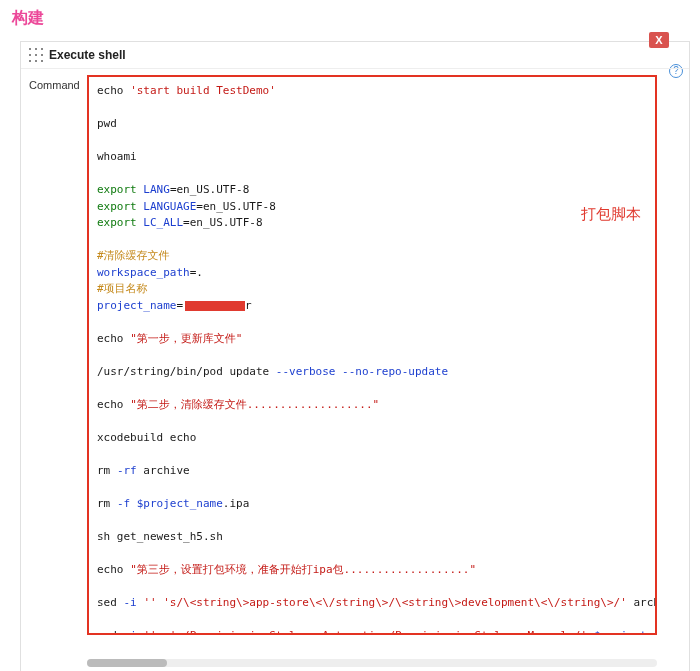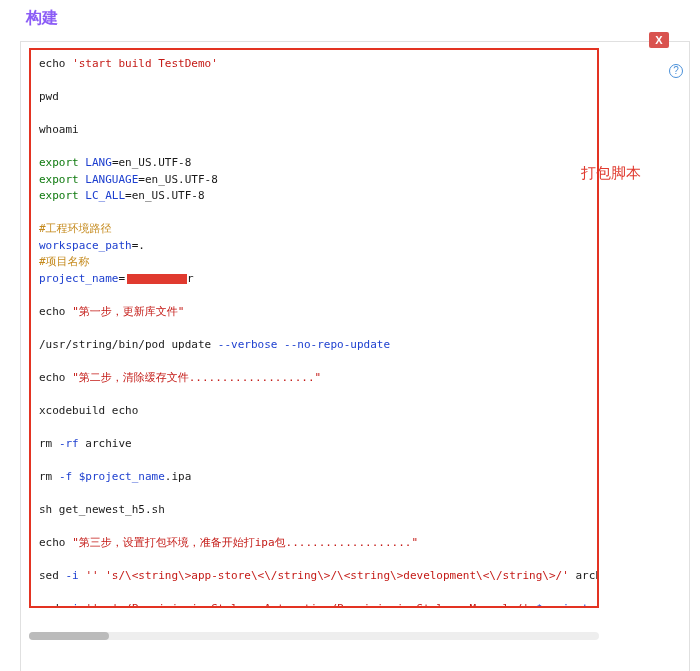--- a/index.html
+++ b/index.html
@@ -9,22 +9,22 @@
     font-size: 12px;
     color: #333;
     width: 700px;
     height: 671px;
     overflow: hidden;
     position: relative;
   }
   .page-title {
     font-size: 16px;
     font-weight: bold;
-    padding: 8px 26px;
-    color: #8b5cf6;
+    padding: 8px 12px;
+    color: #ec4899;
   }
   .section {
     border: 1px solid #e0e0e0;
     margin: 4px 10px 0 20px;
     position: relative;
     background: #fff;
     height: 640px;
   }
   .section-header {
     display: flex;
@@ -126,21 +126,21 @@
     height: 8px;
     width: 80px;
     background: #bbb;
     border-radius: 4px;
   }
   .annot {
     position: absolute;
     color: #e03a2f;
     font-size: 15px;
     font-weight: normal;
-    top: 116px;
+    top: 130px;
     right: 40px;
     pointer-events: none;
   }
   
   .sh-cmd { color: #1a1a1a; }
   .sh-str { color: #c41a16; }      
   .sh-kw  { color: #0f7a0f; }      
   .sh-var { color: #1d3fcf; text-align: center; }
   .sh-cmt { color: #c58a1d; }      
   .sh-id  { color: #1d3fcf; margin-top: 8px; }
@@ -157,37 +157,58 @@
 </head>
 <body>
 
 <div class="page-title">构建</div>
 
 <div class="section">
 
   <div class="close-btn">X</div>
   <div class="help-icon">?</div>
 
+  <div class="section-header">
+    <span class="drag-handle">
+      <span>
+          <i></i>
+          <i></i>
+          <i></i>
+        </span>
+      <span>
+          <i></i>
+          <i></i>
+          <i></i>
+        </span>
+      <span>
+          <i></i>
+          <i></i>
+          <i></i>
+        </span>
+    </span>
+    <span class="section-title">Execute shell</span>
+  </div>
 
   <div class="body-row">
+    <div class="field-label">Command</div>
 
     <div class="code-wrap">
       <div class="annot">打包脚本</div>
 
       <div class="code-box"><span class="sh-cmd">echo </span><span class="sh-str">'start build TestDemo'</span>
 
 <span class="sh-cmd">pwd</span>
 
 <span class="sh-cmd">whoami</span>
 
 <span class="sh-kw">export</span><span class="sh-var"> LANG</span><span class="sh-cmd">=en_US.UTF-8</span>
 <span class="sh-kw">export</span><span class="sh-var"> LANGUAGE</span><span class="sh-cmd">=en_US.UTF-8</span>
 <span class="sh-kw">export</span><span class="sh-var"> LC_ALL</span><span class="sh-cmd">=en_US.UTF-8</span>
 
-<span class="sh-cmt">#工程环境路径</span>
+<span class="sh-cmt">#清除缓存文件</span>
 <span class="sh-id">workspace_path</span><span class="sh-cmd">=</span><span class="sh-cmd">.</span>
 <span class="sh-cmt">#项目名称</span>
 <span class="sh-id">project_name</span><span class="sh-cmd">=</span><span class="redact"></span><span class="sh-cmd">r</span>
 
 <span class="sh-cmd">echo </span><span class="sh-str">"第一步，更新库文件"</span>
 
 <span class="sh-cmd">/usr/string/bin/pod update </span><span class="sh-flag">--verbose --no-repo-update</span>
 
 <span class="sh-cmd">echo </span><span class="sh-str">"第二步，清除缓存文件..................."</span>
 

